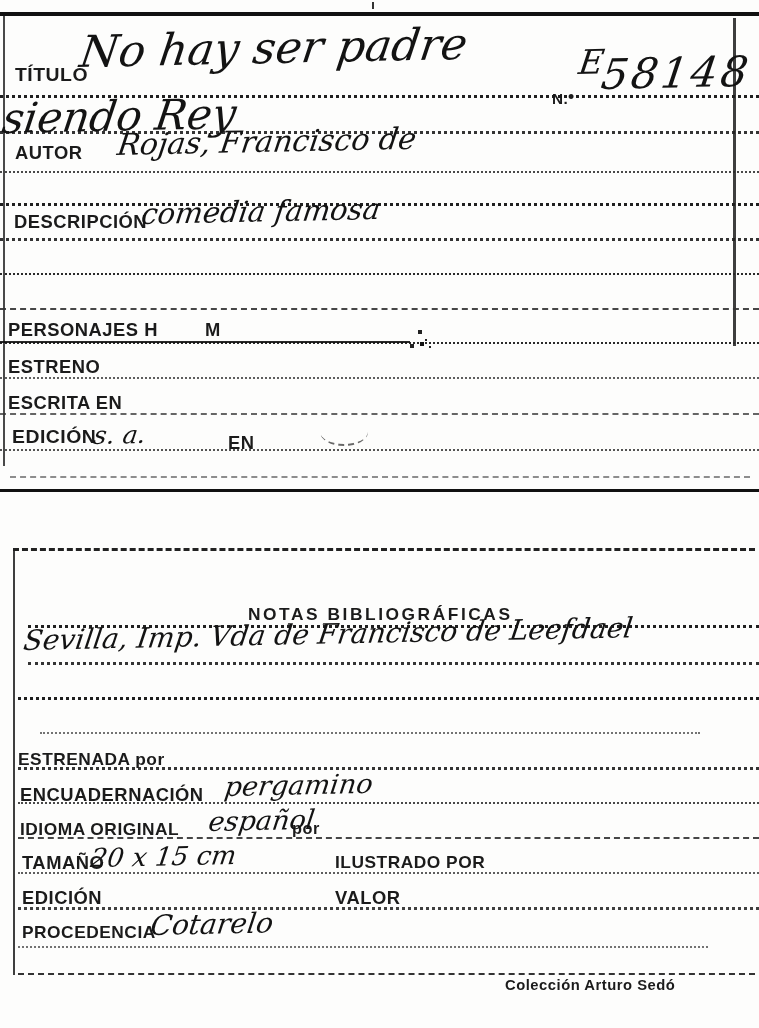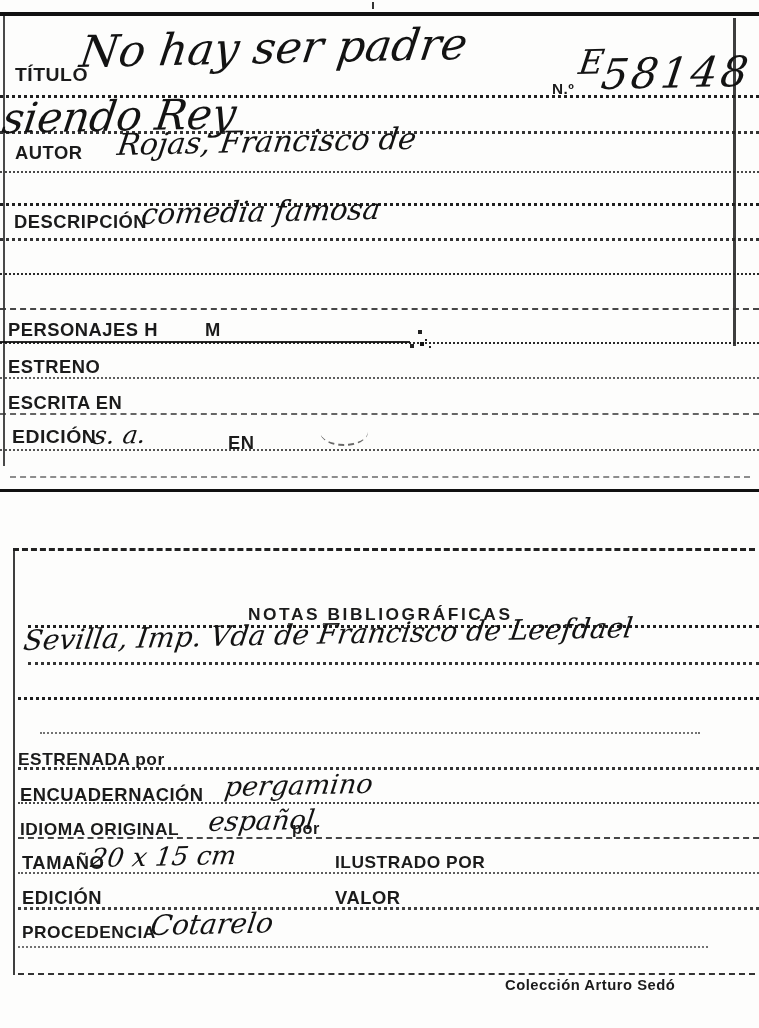--- a/index.html
+++ b/index.html
@@ -39,21 +39,21 @@
     <div class="rule dot3" style="left:0;top:238px;width:759px;opacity:.9;"></div>
     <div class="rule dot2" style="left:0;top:273px;width:759px;"></div>
     <div class="rule dash2" style="left:0;top:308px;width:759px;opacity:.9;"></div>
     <div class="rule dot2" style="left:0;top:342px;width:759px;"></div>
     <div class="solidline" style="left:0;top:341px;width:410px;height:2px;opacity:.9;"></div>
     <div class="rule dot2" style="left:0;top:377px;width:759px;opacity:.75;"></div>
     <div class="rule dash2" style="left:0;top:413px;width:759px;opacity:.75;"></div>
     <div class="rule dot2" style="left:0;top:449px;width:759px;opacity:.8;"></div>
 
     <div class="label" style="left:15px;top:64px;font-size:19px;">TÍTULO</div>
-    <div class="label" style="left:552px;top:80px;font-size:15px;">N.º</div>
+    <div class="label" style="left:552px;top:90px;font-size:15px;">N.º</div>
     <div class="label" style="left:15px;top:143px;font-size:18px;"></div>
     <div class="label" style="left:15px;top:143px;font-size:18px;">AUTOR</div>
     <div class="label" style="left:14px;top:212px;font-size:18px;">DESCRIPCIÓN</div>
     <div class="label" style="left:8px;top:320px;font-size:18px;">PERSONAJES H</div>
     <div class="label" style="left:205px;top:320px;font-size:18px;">M</div>
     <div class="label" style="left:8px;top:357px;font-size:18px;">ESTRENO</div>
     <div class="label" style="left:8px;top:393px;font-size:18px;">ESCRITA EN</div>
     <div class="label" style="left:228px;top:394px;font-size:18px;margin-top:39px;">EN</div>
     <div class="label" style="left:12px;top:426px;font-size:19px;">EDICIÓN</div>
 

